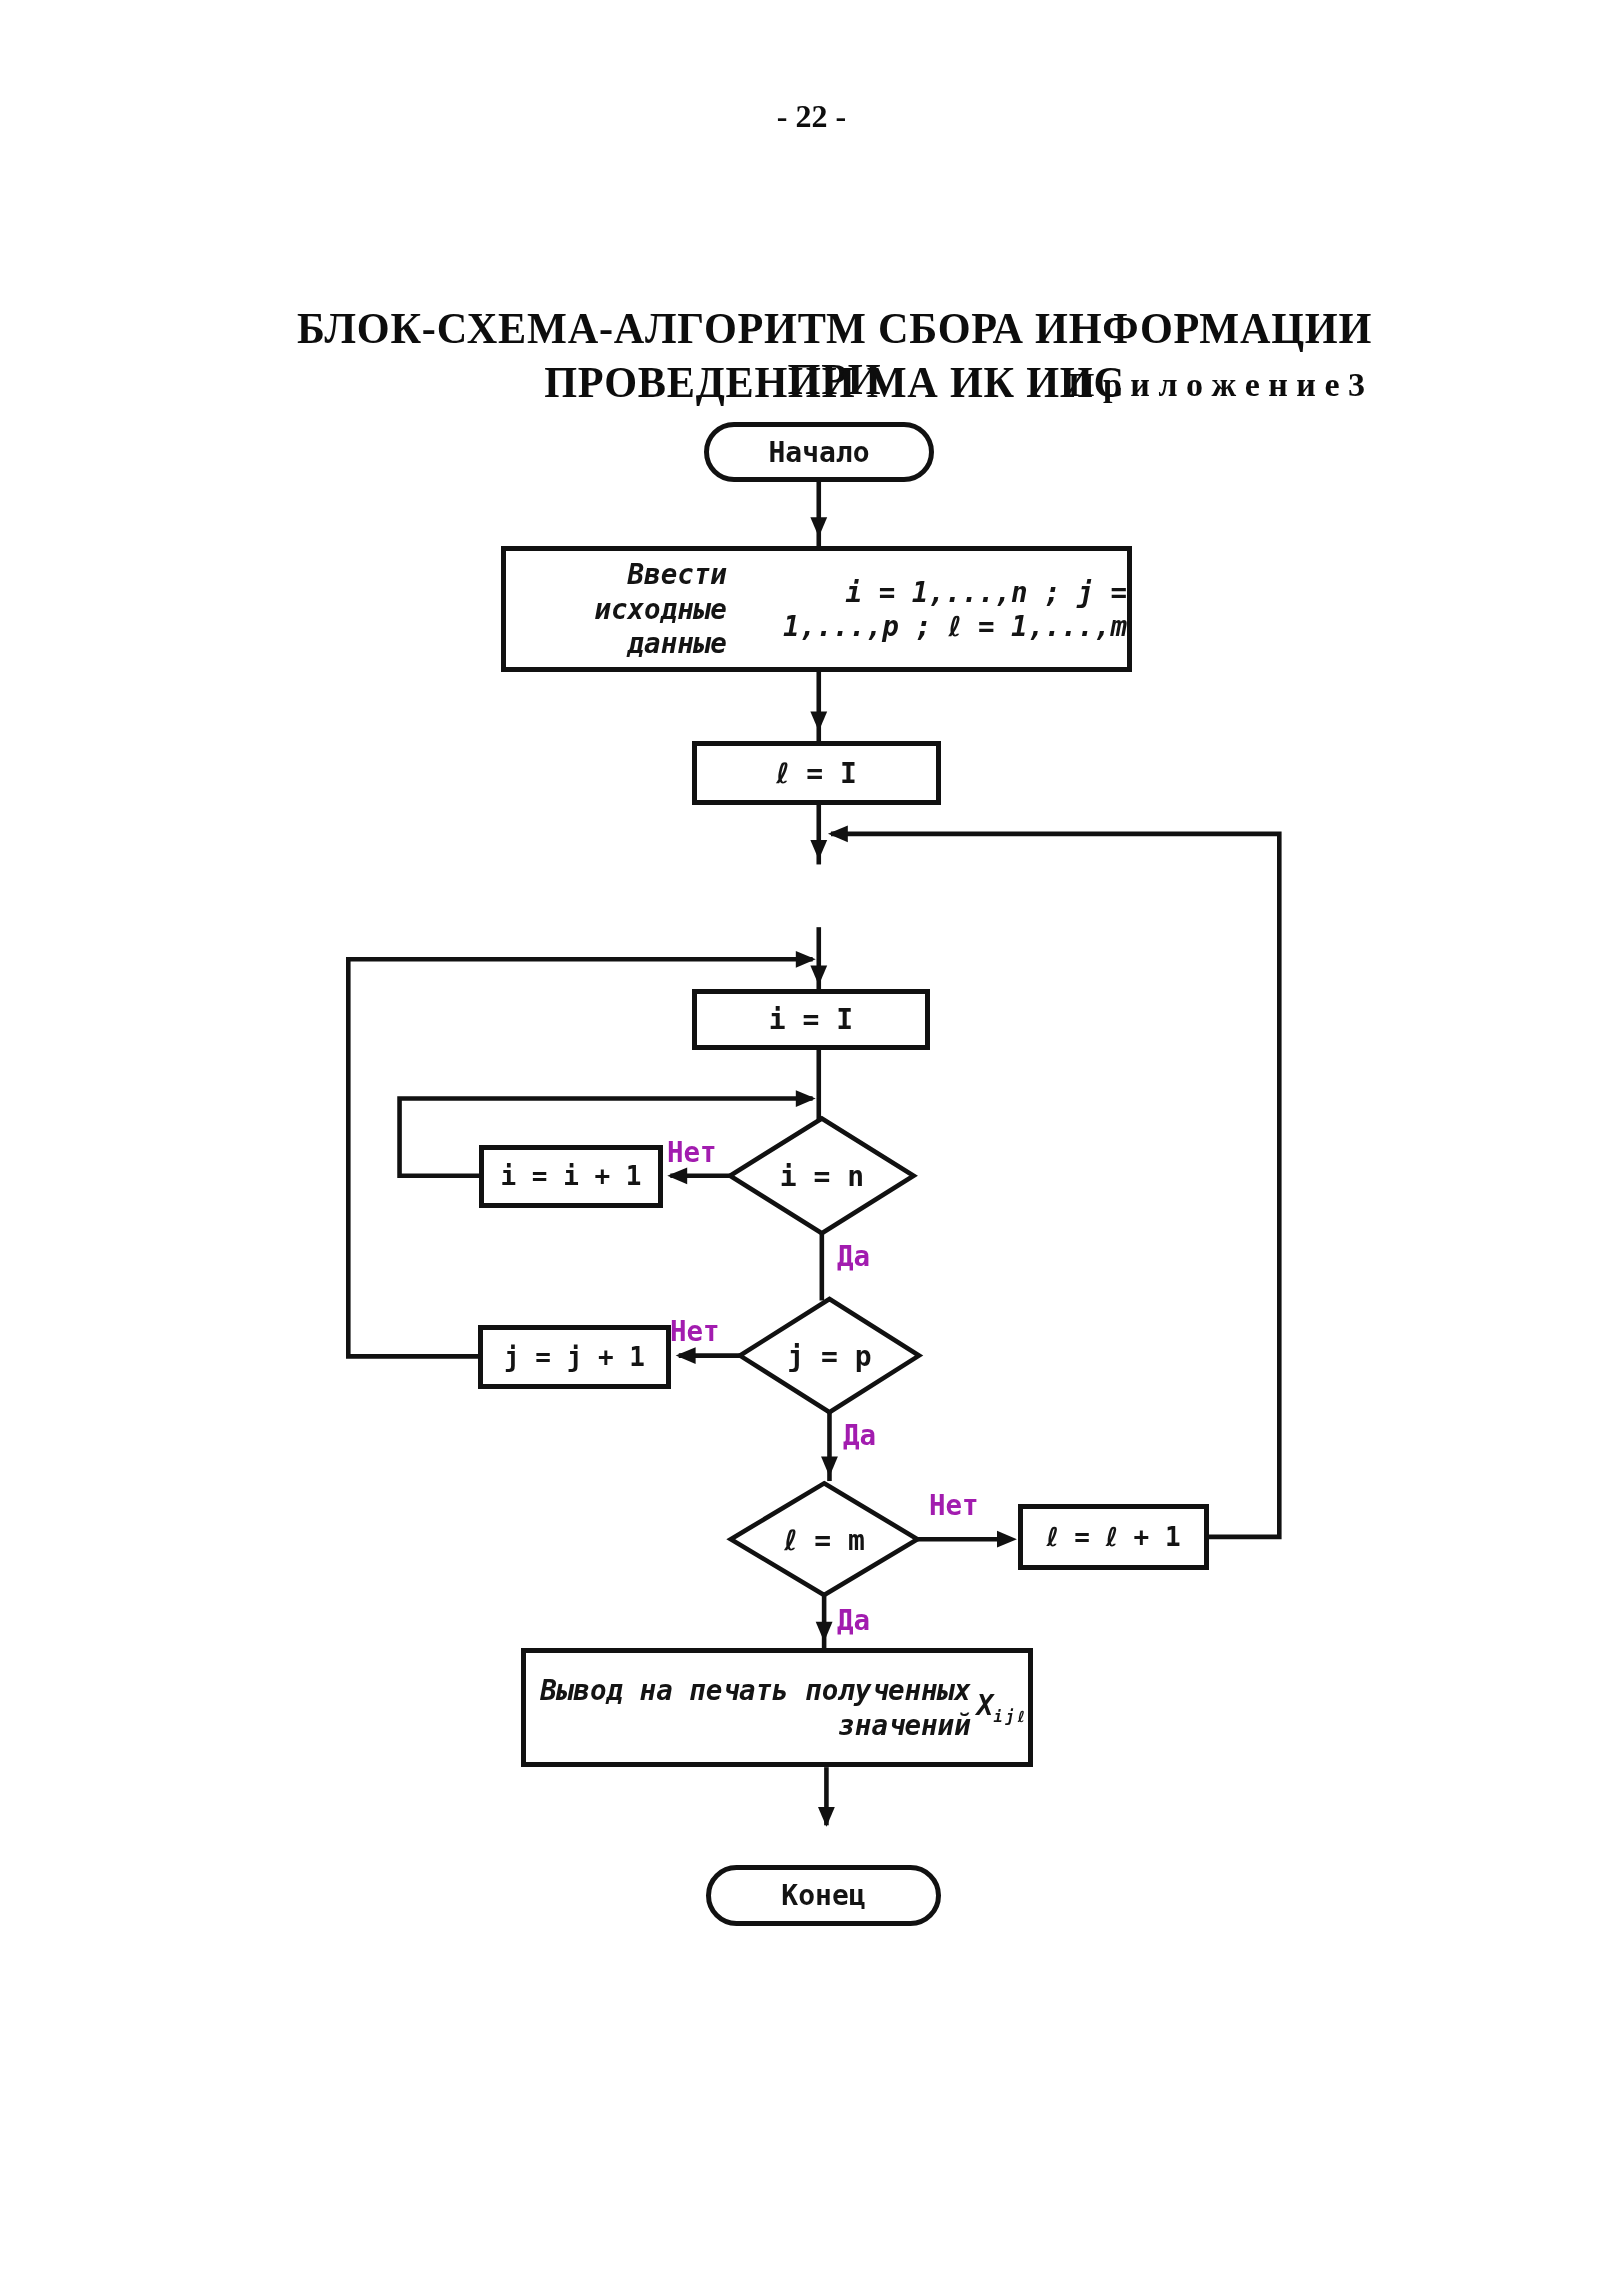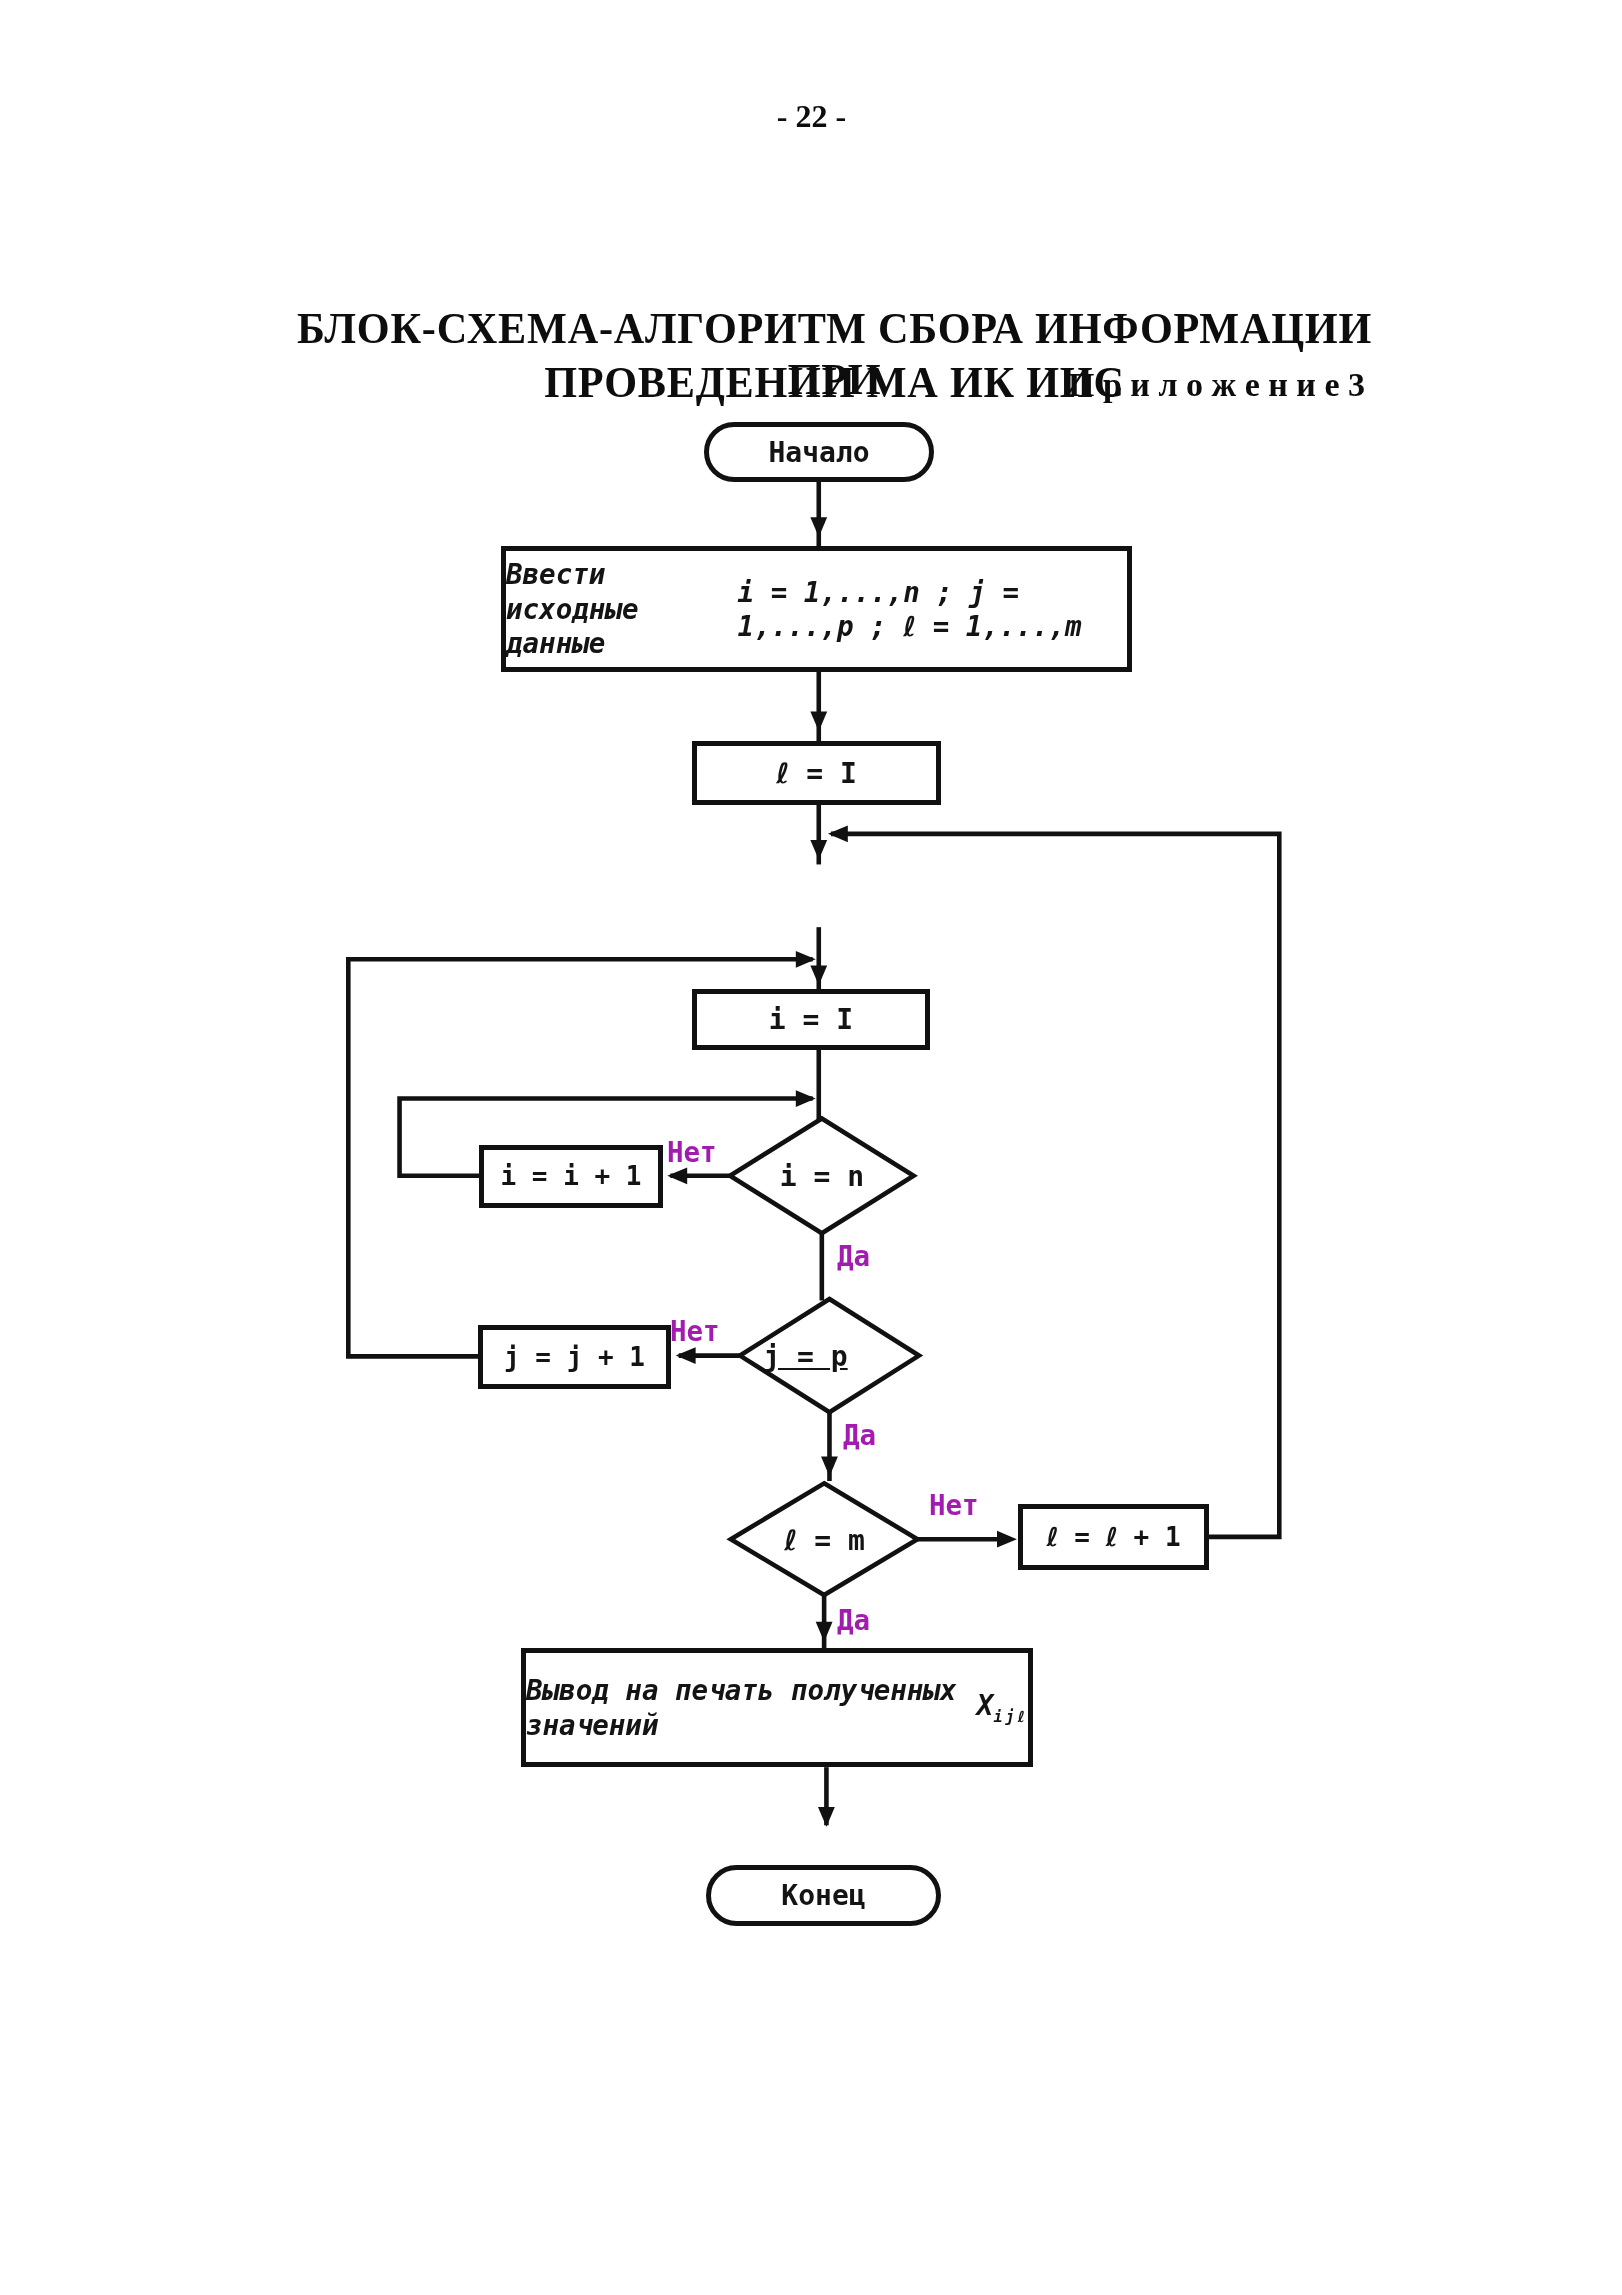--- a/index.html
+++ b/index.html
@@ -21,21 +21,21 @@
   svg.connectors{position:absolute;left:0;top:0;}
   svg .flowline{stroke:#111;stroke-width:6;fill:none;}
   svg .shape{fill:#fff;stroke:#111;stroke-width:6;}
   svg .arrow{fill:#111;stroke:none;}
 
   .node{
     position:absolute;box-sizing:border-box;
     display:flex;align-items:center;justify-content:center;
     background:#fff;border:5.4px solid #111;
     font-weight:700;font-size:28px;line-height:1.25;
-    text-align:left;color:#141414;
+    text-align:right;color:#141414;
   }
   .terminal{border-radius:35px;}
   .multiline{flex-direction:row;gap:10.7px;font-style:italic;}
   .no-box{border:none;background:transparent;}
   .edge-label{
     position:absolute;font-weight:700;font-size:27.5px;color:#a21caf;
     background:transparent;white-space:nowrap;
   }
   .sub{font-size:0.55em;vertical-align:sub;letter-spacing:3.1px;}
 </style>
@@ -107,21 +107,21 @@
   </div>
 
   <div class="node no-box" style="left:730px;top:1153px;width:184px;height:46px;">
     <span>i = n</span>
   </div>
 
   <div class="node" style="left:479px;top:1145px;width:184px;height:63px;font-size:26px;">
     <span>i = i + 1</span>
   </div>
 
-  <div class="node no-box" style="left:716px;top:1333px;width:179px;height:46px;text-decoration:underline;">
+  <div class="node no-box" style="left:740px;top:1333px;width:179px;height:46px;">
     <span>j = p</span>
   </div>
 
   <div class="node" style="left:478px;top:1325px;width:193px;height:64px;font-size:26px;">
     <span>j = j + 1</span>
   </div>
 
   <div class="node no-box" style="left:731px;top:1517px;width:187px;height:46px;">
     <span>ℓ = m</span>
   </div>

